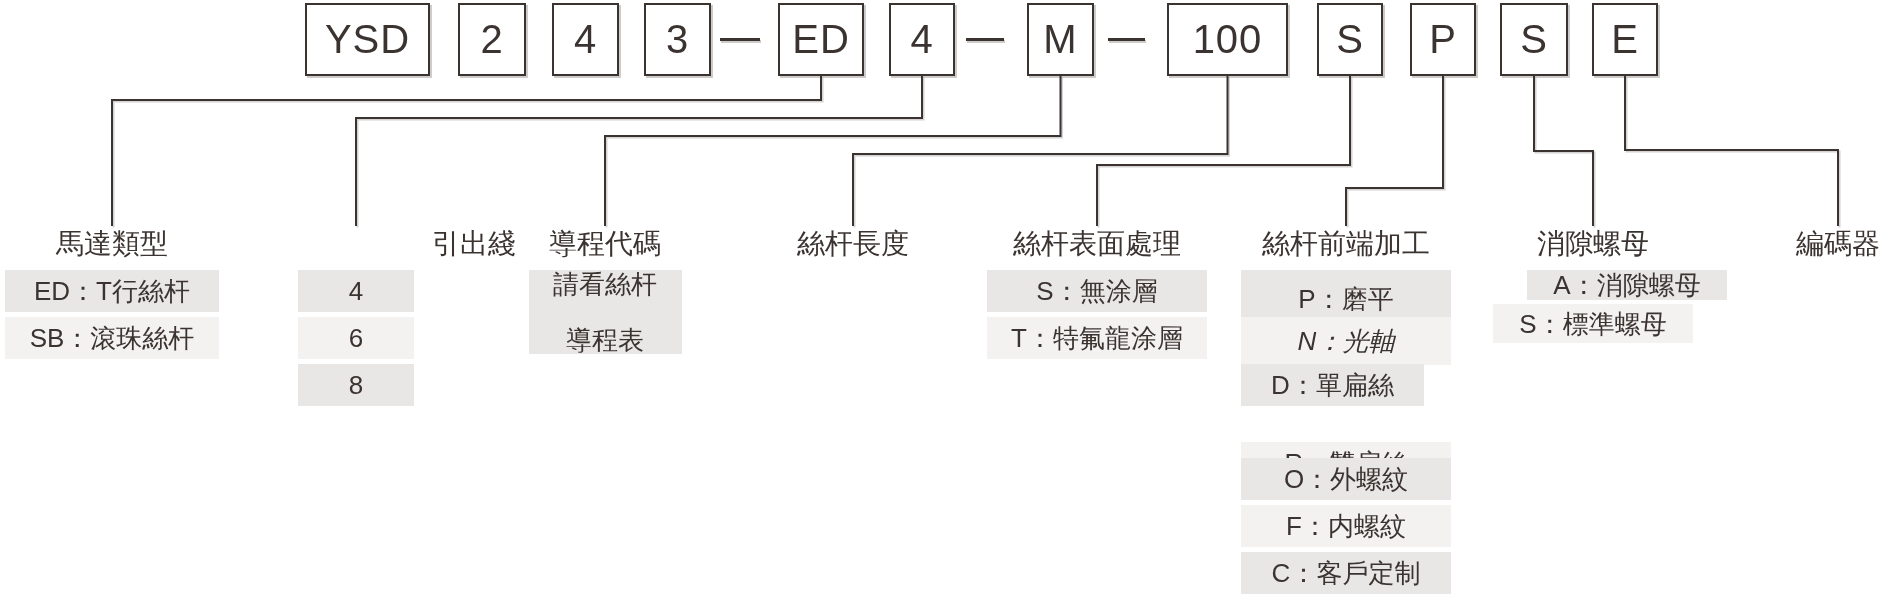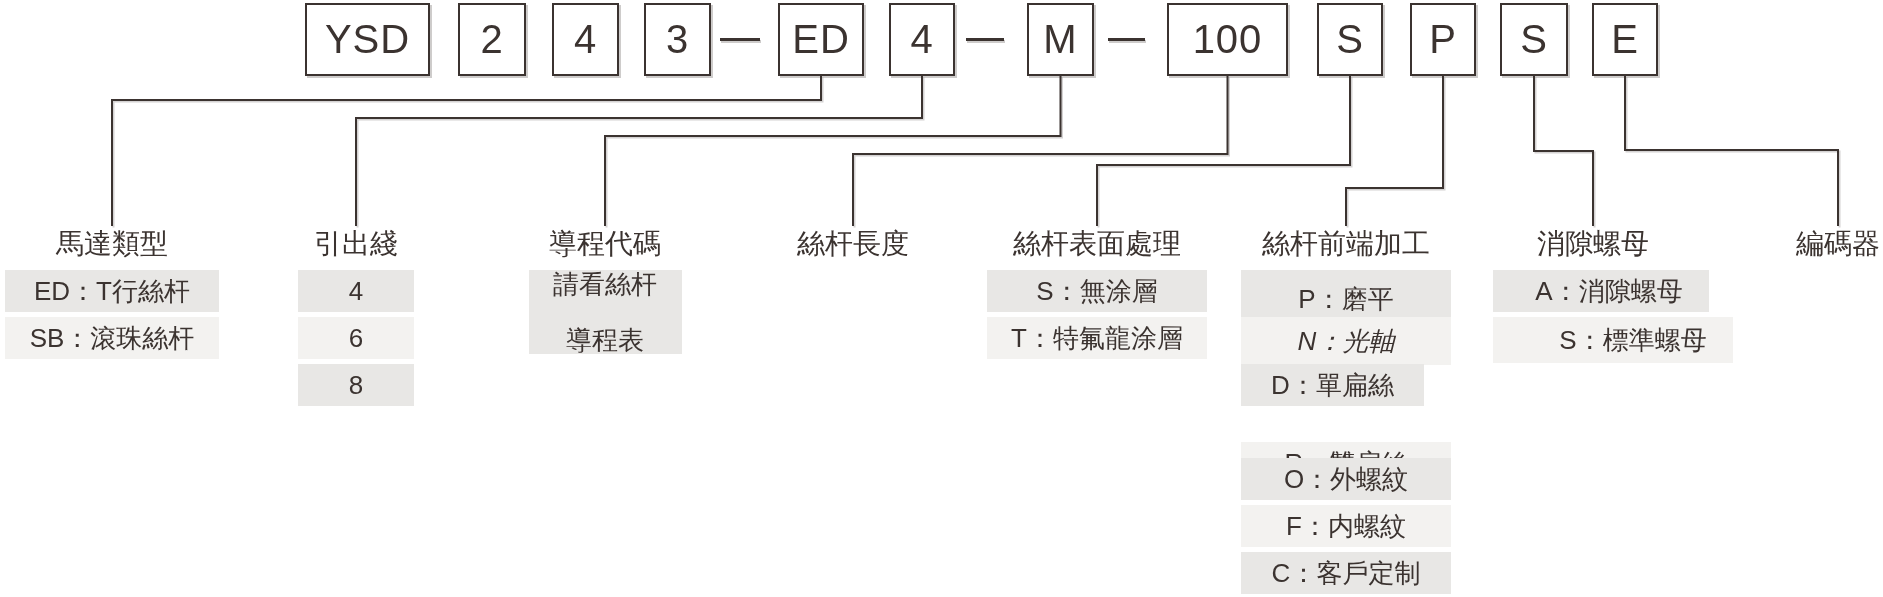--- a/index.html
+++ b/index.html
@@ -109,21 +109,21 @@
     <div class="code-dash" style="left: 720px; width: 40px;"></div>
     <div class="code-dash" style="left: 966px; width: 38px;"></div>
     <div class="code-dash" style="left: 1108px; width: 37px;"></div>
     <div class="field-label" style="left: -48px; width: 320px;">馬達類型</div>
     <div class="option-row light" style="left: 5px; top: 317px; width: 214px; height: 42px;">
       <span class="option-line">SB：滾珠絲杆</span>
     </div>
     <div class="option-row dark" style="left: 5px; top: 270px; width: 214px; height: 42px;">
       <span class="option-line">ED：T行絲杆</span>
     </div>
-    <div class="field-label" style="left: 196px; width: 320px;">引出綫</div>
+    <div class="field-label" style="left: 196px; width: 320px; text-align: right;">引出綫</div>
     <div class="option-row dark" style="left: 298px; top: 270px; width: 116px; height: 42px;">
       <span class="option-line">4</span>
     </div>
     <div class="option-row light" style="left: 298px; top: 317px; width: 116px; height: 42px;">
       <span class="option-line">6</span>
     </div>
     <div class="option-row dark" style="left: 298px; top: 364px; width: 116px; height: 42px;">
       <span class="option-line">8</span>
     </div>
     <div class="field-label" style="left: 445px; width: 320px;">導程代碼</div>
@@ -155,20 +155,20 @@
     <div class="option-row dark" style="left: 1241px; top: 458px; width: 210px; height: 42px;">
       <span class="option-line">O：外螺紋</span>
     </div>
     <div class="option-row light" style="left: 1241px; top: 505px; width: 210px; height: 42px;">
       <span class="option-line">F：内螺紋</span>
     </div>
     <div class="option-row dark" style="left: 1241px; top: 552px; width: 210px; height: 42px;">
       <span class="option-line">C：客戶定制</span>
     </div>
     <div class="field-label" style="left: 1433px; width: 320px;">消隙螺母</div>
-    <div class="option-row dark" style="left: 1493px; top: 270px; width: 200px; height: 42px; padding-left: 16px;">
+    <div class="option-row dark" style="left: 1527px; top: 270px; width: 200px; height: 30px;">
       <span class="option-line">A：消隙螺母</span>
     </div>
-    <div class="option-row light" style="left: 1493px; top: 317px; width: 200px; height: 46px; padding-left: 40px;">
+    <div class="option-row light" style="left: 1493px; top: 304px; width: 200px; height: 39px;">
       <span class="option-line">S：標準螺母</span>
     </div>
     <div class="field-label" style="left: 1678px; width: 320px;">編碼器</div>
   </div>
 
 </body></html>

